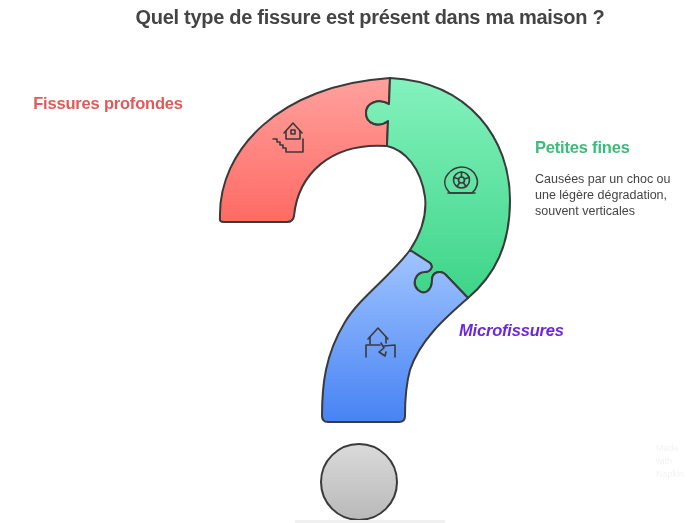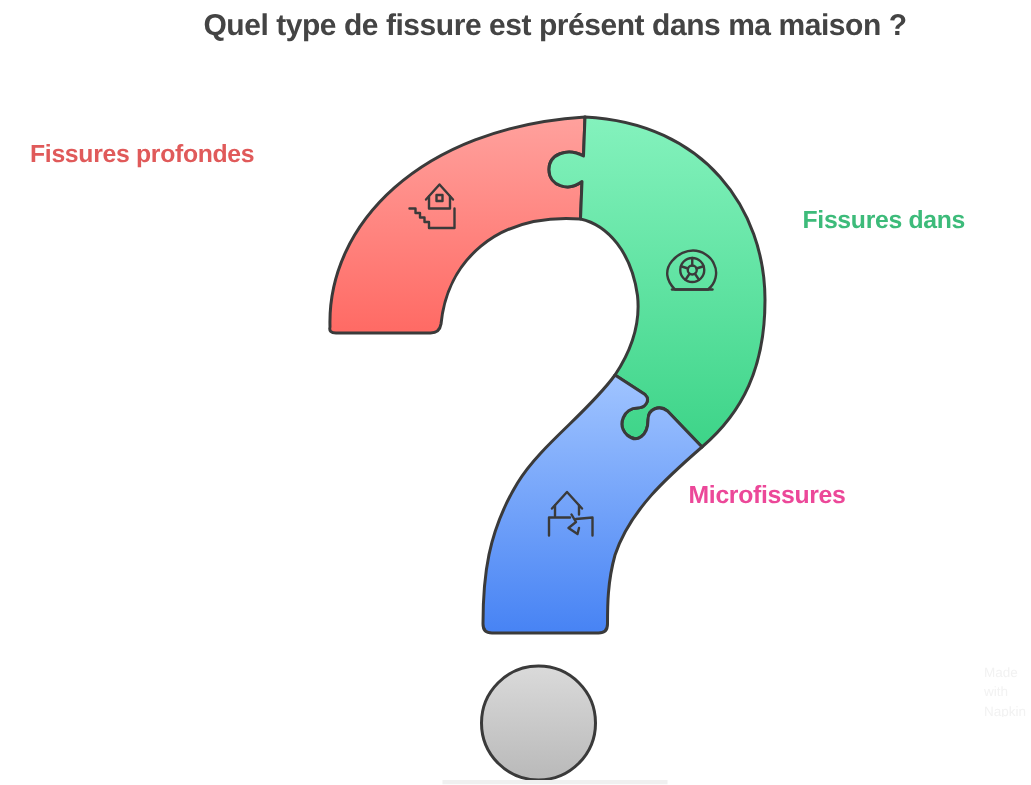--- a/index.html
+++ b/index.html
@@ -44,21 +44,21 @@
     }
     .label-desc {
       font-size: 12.5px;
       line-height: 16px;
       color: #444444;
     }
     .block-left {
       left: 20px;
       top: 94px;
       width: 176px;
-      text-align: left;
+      text-align: center;
     }
     .block-right {
       left: 535px;
       top: 138px;
       width: 150px;
       text-align: left;
     }
     .block-bottom {
       left: 459px;
       top: 321px;
@@ -181,21 +181,22 @@
   </g>
 
   <circle cx="359" cy="482" r="38" fill="url(#gDot)" stroke="#3a3a3a" stroke-width="2"></circle>
 </svg>
 
 <div class="label-block block-left">
   <div class="label-heading" style="color:#e05a5a;">Fissures profondes</div>
 </div>
 
 <div class="label-block block-right">
-  <div class="label-heading" style="color:#3dbb7a;">Fissures dans</div>
+  <div class="label-heading" style="color:#3dbb7a;">Petites fines</div>
+  <div class="label-desc">Causées par un choc ou une légère dégradation, souvent verticales</div>
 </div>
 
 <div class="label-block block-bottom">
-  <div class="label-heading" style="color:#ec4899;">Microfissures</div>
+  <div class="label-heading" style="color:#6d28d9;font-style:italic;">Microfissures</div>
 </div>
 
 <div class="watermark">Made with Napkin</div>
 <div class="bottom-line"></div>
 
 </body></html>

